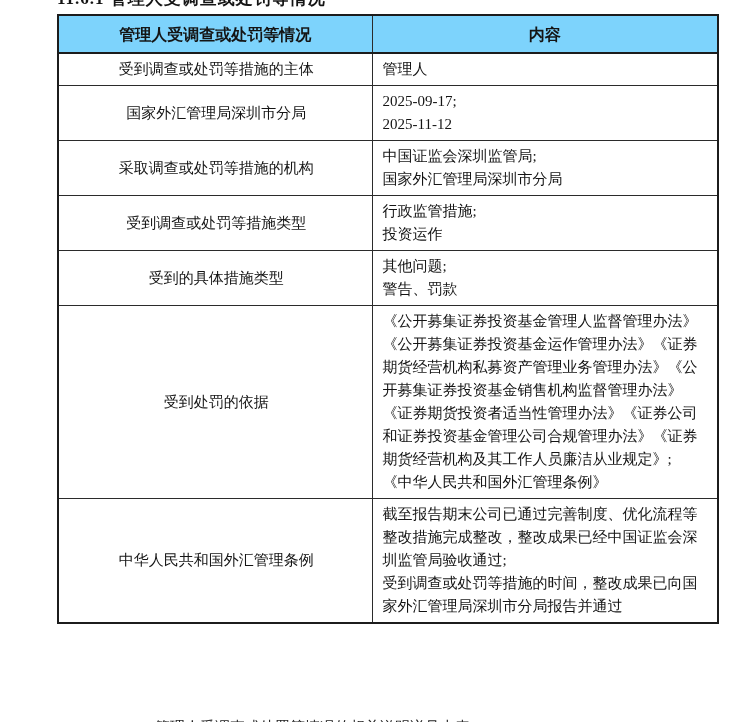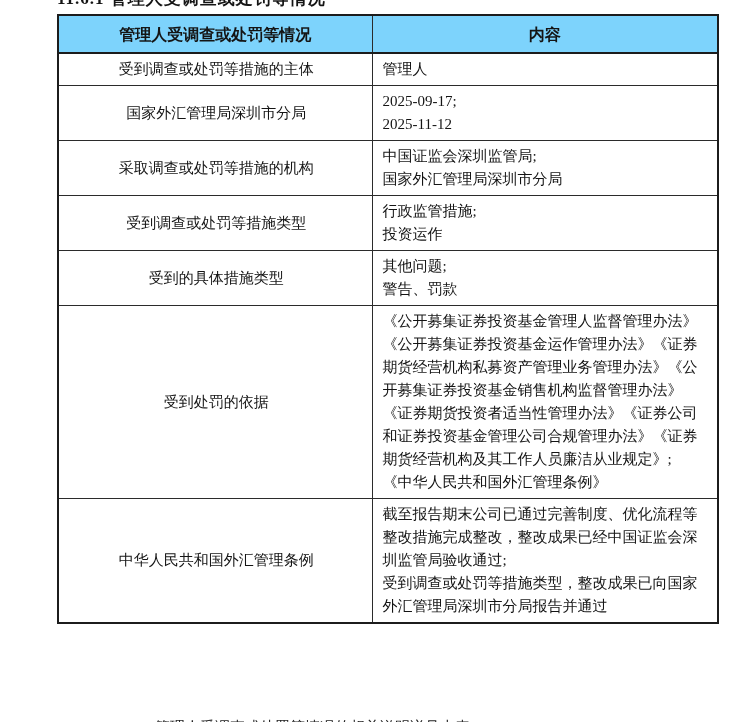--- a/index.html
+++ b/index.html
@@ -145,21 +145,21 @@
           <div class="content-line">《中华人民共和国外汇管理条例》</div>
         </td>
   </tr>
 
   <tr class="row-rectify">
     <td class="label-cell">
       <span class="label-text">中华人民共和国外汇管理条例</span>
     </td>
     <td class="content-cell">
           <div class="content-line">截至报告期末公司已通过完善制度、优化流程等整改措施完成整改，整改成果已经中国证监会深圳监管局验收通过;</div>
-          <div class="content-line">受到调查或处罚等措施类型，整改成果已向国家外汇管理局深圳市分局报告并通过</div>
+          <div class="content-line">受到调查或处罚等措施的时间，整改成果已向国家外汇管理局深圳市分局报告并通过</div>
         </td>
   </tr>
 
 </tbody>
 </table>
 
 <div class="clipped-footer-wrap">
   <span class="clipped-footer">管理人受调查或处罚等情况的相关说明详见上表</span>
 </div>
 

